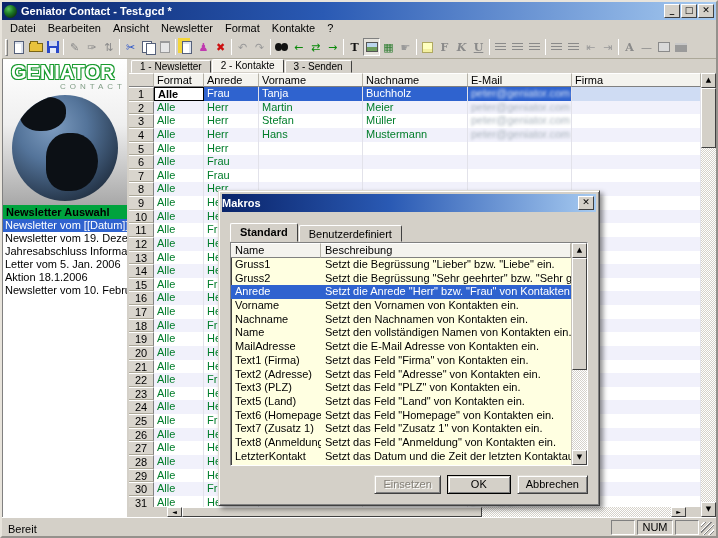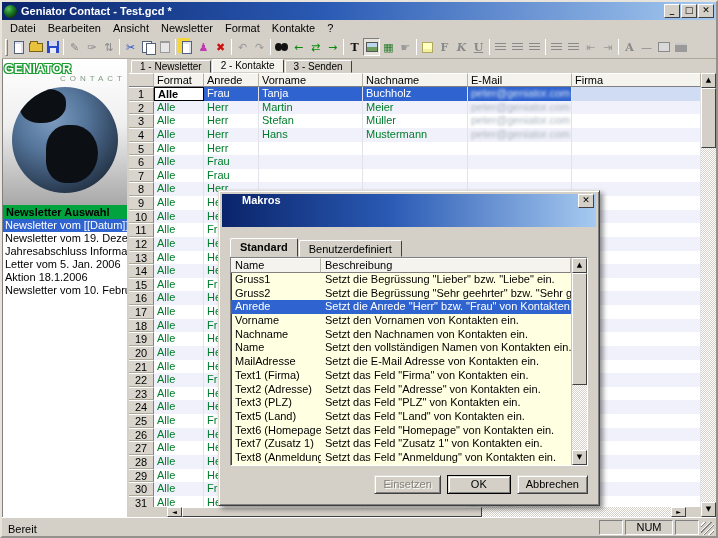--- a/index.html
+++ b/index.html
@@ -50,21 +50,21 @@
   .ic-stripes { width:11px; height:9px; background:repeating-linear-gradient(#8a8a8a 0 1px,transparent 1px 3px); }
   .ic-frame { width:12px; height:10px; border:1px solid #8a8a8a; background:#d9d9d9; }
   .ic-print { width:12px; height:9px; background:#9a9a9a; box-shadow:inset 0 2px 0 #c8c8c8; }
 
   
   .content { flex:1; display:flex; position:relative; min-height:0; }
 
   
   .sidebar { width:127px; flex:none; border-right:2px solid #d4d0c8; background:#fff; display:flex; flex-direction:column; border-left:1px solid #808080; }
   .logo-area { height:146px; background:linear-gradient(180deg,#ffffff 0%,#efefef 45%,#a8a8a8 100%); overflow:hidden; flex:none; padding-top:2px; }
-  .logo-main { font-size:13px; font-weight:bold; letter-spacing:0px; color:#fff; text-shadow:-1px -1px 0 #189a2e,1px -1px 0 #189a2e,-1px 1px 0 #189a2e,1px 1px 0 #189a2e,0 0 1px #189a2e; padding-left:1px; white-space:nowrap; }
+  .logo-main { font-size:20px; font-weight:bold; letter-spacing:0px; color:#fff; text-shadow:-1px -1px 0 #189a2e,1px -1px 0 #189a2e,-1px 1px 0 #189a2e,1px 1px 0 #189a2e,0 0 1px #189a2e; padding-left:8px; white-space:nowrap; }
   .logo-sub { font-size:8px; letter-spacing:4px; color:#7f9c84; text-align:right; padding-right:1px; margin-top:-2px; }
   .globe { width:106px; height:106px; border-radius:50%; margin:4px auto 0; background:radial-gradient(circle at 38% 30%,#7d9cc0 0%,#54749a 35%,#2d4057 70%,#10161f 100%); position:relative; overflow:hidden; }
   .globe::before { content:""; position:absolute; left:34px; top:38px; width:52px; height:58px; background:#0c1015; border-radius:46% 54% 58% 42%; }
   .globe::after { content:""; position:absolute; left:8px; top:2px; width:46px; height:34px; background:#0c1015; border-radius:60% 40% 55% 45%; }
   .nl-header { height:14px; background:#00a33e; color:#000; font-weight:bold; padding:1px 3px; flex:none; }
   .nl-list { flex:1; background:#fff; overflow:hidden; }
   .nl-item { height:13px; line-height:13px; padding:0 2px; white-space:nowrap; overflow:hidden; color:#000; }
   .nl-item.sel { background:#2f63cf; color:#fff; }
 
   
@@ -99,26 +99,26 @@
   .hs-gap { width:38px; background:#d4d0c8; flex:none; }
   .sb-btn-h { width:15px; height:10px; background:#d4d0c8; border:1px solid; border-color:#fff #404040 #404040 #fff; font-size:6px; line-height:8px; text-align:center; flex:none; font-family:"DejaVu Sans",sans-serif; }
   .sb-thumb-h { width:300px; height:10px; background:#d4d0c8; border:1px solid; border-color:#fff #404040 #404040 #fff; flex:none; }
   .hs-track { flex:1; background:repeating-conic-gradient(#fff 0 25%,#d6d2ca 0 50%) 0 0/2px 2px; }
   .hs-corner { width:15px; background:#d4d0c8; flex:none; }
 
   
   .statusbar { height:19px; border-top:1px solid #fff; display:flex; align-items:flex-end; padding:1px 2px; flex:none; background:#d4d0c8; }
   .status-left { flex:1; padding-left:4px; color:#000; }
   .status-panel { height:15px; border:1px solid; border-color:#808080 #fff #fff #808080; margin-left:2px; padding:0 4px; line-height:13px; color:#000; }
-  .status-panel.empty1 { width:24px; } .status-panel.num { width:48px; text-align:center; } .status-panel.empty2 { width:24px; }
+  .status-panel.empty1 { width:24px; } .status-panel.num { width:36px; text-align:center; } .status-panel.empty2 { width:24px; }
   .grip { width:13px; height:13px; margin-left:2px; background:repeating-linear-gradient(135deg,transparent 0 2px,#fff 2px 3px,#808080 3px 4px); }
 
   
   .dialog { position:absolute; left:216px; top:131px; width:382px; height:316px; background:#d4d0c8; border:1px solid; border-color:#dfdcd4 #404040 #404040 #dfdcd4; box-shadow:inset 1px 1px 0 #fff, inset -1px -1px 0 #808080, 3px 3px 5px rgba(0,0,0,.45); padding:3px; display:flex; flex-direction:column; }
-  .dlg-title { height:33px; background:linear-gradient(90deg,#0a246a,#2a5ab4 45%,#a6caf0); display:flex; align-items:flex-start; padding:0 2px 0 20px; flex:none; }
+  .dlg-title { height:18px; background:linear-gradient(90deg,#0a246a,#2a5ab4 45%,#a6caf0); display:flex; align-items:center; padding:0 2px 0 0; flex:none; }
   .dlg-title-text { color:#fff; font-weight:bold; flex:1; }
   .dlg-body { flex:1; padding:11px 8px 8px; display:flex; flex-direction:column; min-height:0; }
   .dlg-tabs { display:flex; align-items:flex-end; height:19px; flex:none; }
   .dlg-tab { height:17px; line-height:16px; padding:0 9px; background:#d4d0c8; border:1px solid; border-color:#fff #404040 #d4d0c8 #fff; border-radius:2px 2px 0 0; margin-right:1px; color:#000; }
   .dlg-tab.active { font-weight:bold; height:19px; z-index:2; border-bottom-color:#d4d0c8; }
   .dlg-list { flex:1; border:1px solid; border-color:#808080 #fff #fff #808080; box-shadow:inset 1px 1px 0 #404040; background:#ffffe1; display:flex; min-height:0; }
   .dlg-grid { flex:1; display:flex; flex-direction:column; min-width:0; }
   .dlg-head { height:15px; display:grid; grid-template-columns:90px 1fr; flex:none; }
   .dlg-hc { background:#f4f3ee; border-right:1px solid #b5b2a8; border-bottom:1px solid #808080; border-top:1px solid #fff; padding:0 4px; line-height:13px; color:#000; }
   .dlg-rows { flex:1; display:grid; grid-auto-rows:13.7px; overflow:hidden; }

